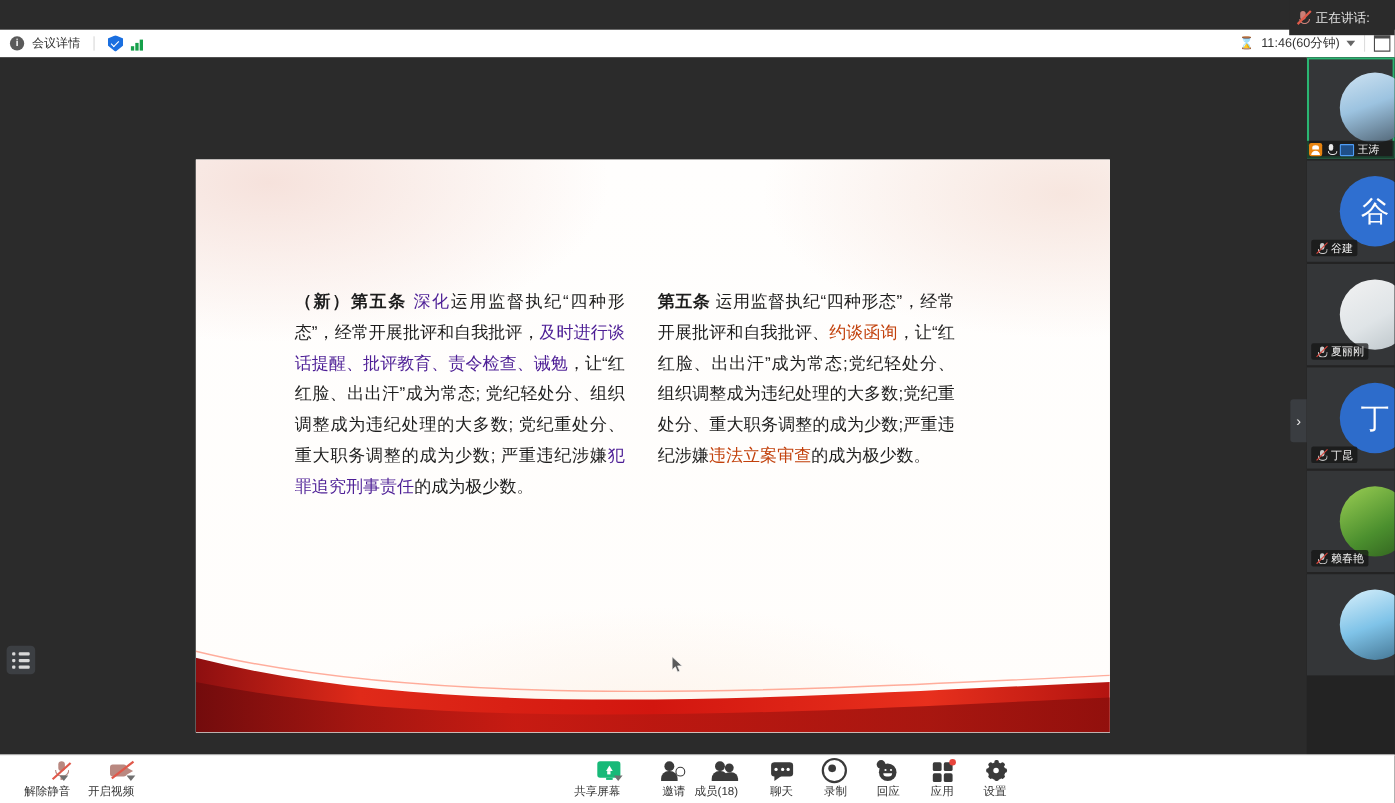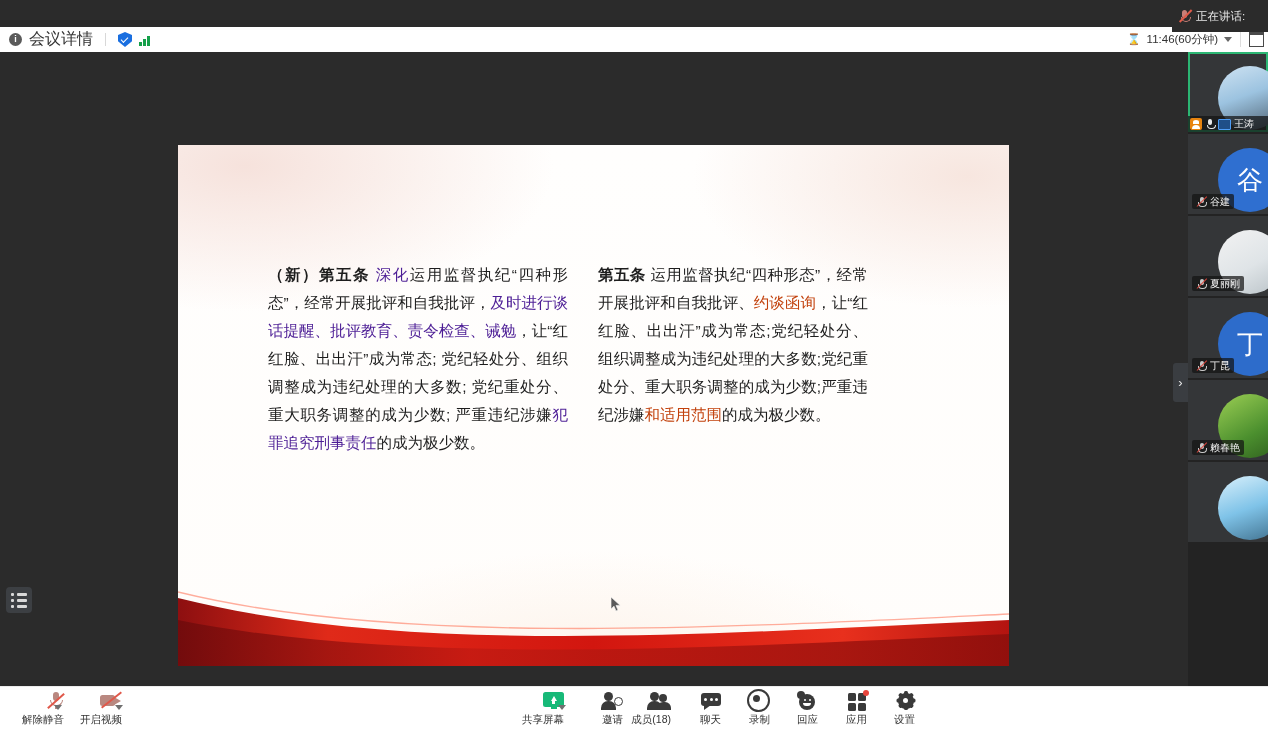--- a/index.html
+++ b/index.html
@@ -24,21 +24,21 @@
     position:absolute;left:0;top:27px;width:1268px;height:25px;
     background:#ffffff;border-bottom:1px solid #e3e3e3;
     display:flex;align-items:center;
   }
   .sub-left{display:flex;align-items:center;padding-left:9px;gap:7px;}
   .info-icon{
     width:13px;height:13px;border-radius:50%;background:#5a5a5a;
     color:#fff;font-size:9px;line-height:13px;text-align:center;font-weight:bold;
     display:inline-block;
   }
-  .sub-left .lbl{font-size:16px;color:#333;}
+  .sub-left .lbl{font-size:11px;color:#333;}
   .divider-v{width:1px;height:13px;background:#d8d8d8;margin:0 5px;}
   .shield{
     width:14px;height:15px;background:#1a6fe0;
     -webkit-clip-path:polygon(50% 0,100% 20%,100% 62%,50% 100%,0 62%,0 20%);
     clip-path:polygon(50% 0,100% 20%,100% 62%,50% 100%,0 62%,0 20%);
     position:relative;
   }
   .shield:after{
     content:"";position:absolute;left:3px;top:5px;width:6px;height:3px;
     border-left:1.6px solid #fff;border-bottom:1.6px solid #fff;
@@ -141,21 +141,21 @@
     background:#3a3d41;border-radius:3px 0 0 3px;
     display:flex;align-items:center;justify-content:center;color:#e8e8e8;font-size:13px;
   }
 
   
   .filmstrip{
     position:absolute;left:1188px;top:52px;width:80px;height:634px;
     background:#232323;overflow:hidden;
   }
   .tile{
-    position:relative;width:80px;height:80px;background:#343638;margin-bottom:2px;overflow:hidden;
+    position:relative;width:80px;height:92px;background:#343638;margin-bottom:2px;overflow:hidden;
   }
   .tile.active{outline:2px solid #2bb673;outline-offset:-2px;}
   .avatar{
     position:absolute;right:-14px;top:14px;width:64px;height:64px;border-radius:50%;
   }
   .av-photo1{background:linear-gradient(160deg,#cfe3f2 0%,#9cc3e0 45%,#4a5c6b 100%);}
   .av-blue{background:#2f6fd0;}
   .av-photo2{background:linear-gradient(150deg,#f2f2f2 0%,#dfe4e7 55%,#b9c2c7 100%);}
   .av-blue2{background:#2d6ccb;}
   .av-green{background:linear-gradient(150deg,#9ccf54 0%,#4b8f2e 60%,#2f5e1e 100%);}
@@ -317,21 +317,21 @@
   </div>
 
   <div class="stage">
 
     <div class="slide">
       <div class="slide-bg"></div>
 
 
       <div class="cols">
         <div class="col col-left" id="col-left"><b>（新）第五条 </b><span class="c-red">深化</span><span>运用监督执纪“四种形态”，经常开展批评和自我批评，</span><span class="c-red">及时进行谈话提醒、批评教育、责令检查、诫勉</span><span>，让“红红脸、出出汗”成为常态; 党纪轻处分、组织调整成为违纪处理的大多数; 党纪重处分、重大职务调整的成为少数; 严重违纪涉嫌</span><span class="c-red">犯罪追究刑事责任</span><span>的成为极少数。</span></div>
-        <div class="col col-right" id="col-right"><b>第五条 </b><span>运用监督执纪“四种形态”，经常开展批评和自我批评、</span><span class="c-gold">约谈函询</span><span>，让“红红脸、出出汗”成为常态;党纪轻处分、组织调整成为违纪处理的大多数;党纪重处分、重大职务调整的成为少数;严重违纪涉嫌</span><span class="c-gold">和适用范围</span><span>的成为极少数。</span></div>
+        <div class="col col-right" id="col-right"><b>第五条 </b><span>运用监督执纪“四种形态”，经常开展批评和自我批评、</span><span class="c-gold">约谈函询</span><span>，让“红红脸、出出汗”成为常态;党纪轻处分、组织调整成为违纪处理的大多数;党纪重处分、重大职务调整的成为少数;严重违纪涉嫌</span><span class="c-gold">违法立案审查</span><span>的成为极少数。</span></div>
       </div>
 
       <div class="wave">
         <svg width="831" height="90" viewBox="0 0 831 90" preserveAspectRatio="none">
           <defs>
             <linearGradient id="wg" x1="0" y1="0" x2="1" y2="0">
               <stop offset="0" stop-color="#8d0f10"></stop>
               <stop offset="0.18" stop-color="#e02a19"></stop>
               <stop offset="0.5" stop-color="#d2160f"></stop>
               <stop offset="0.8" stop-color="#e8301d"></stop>

